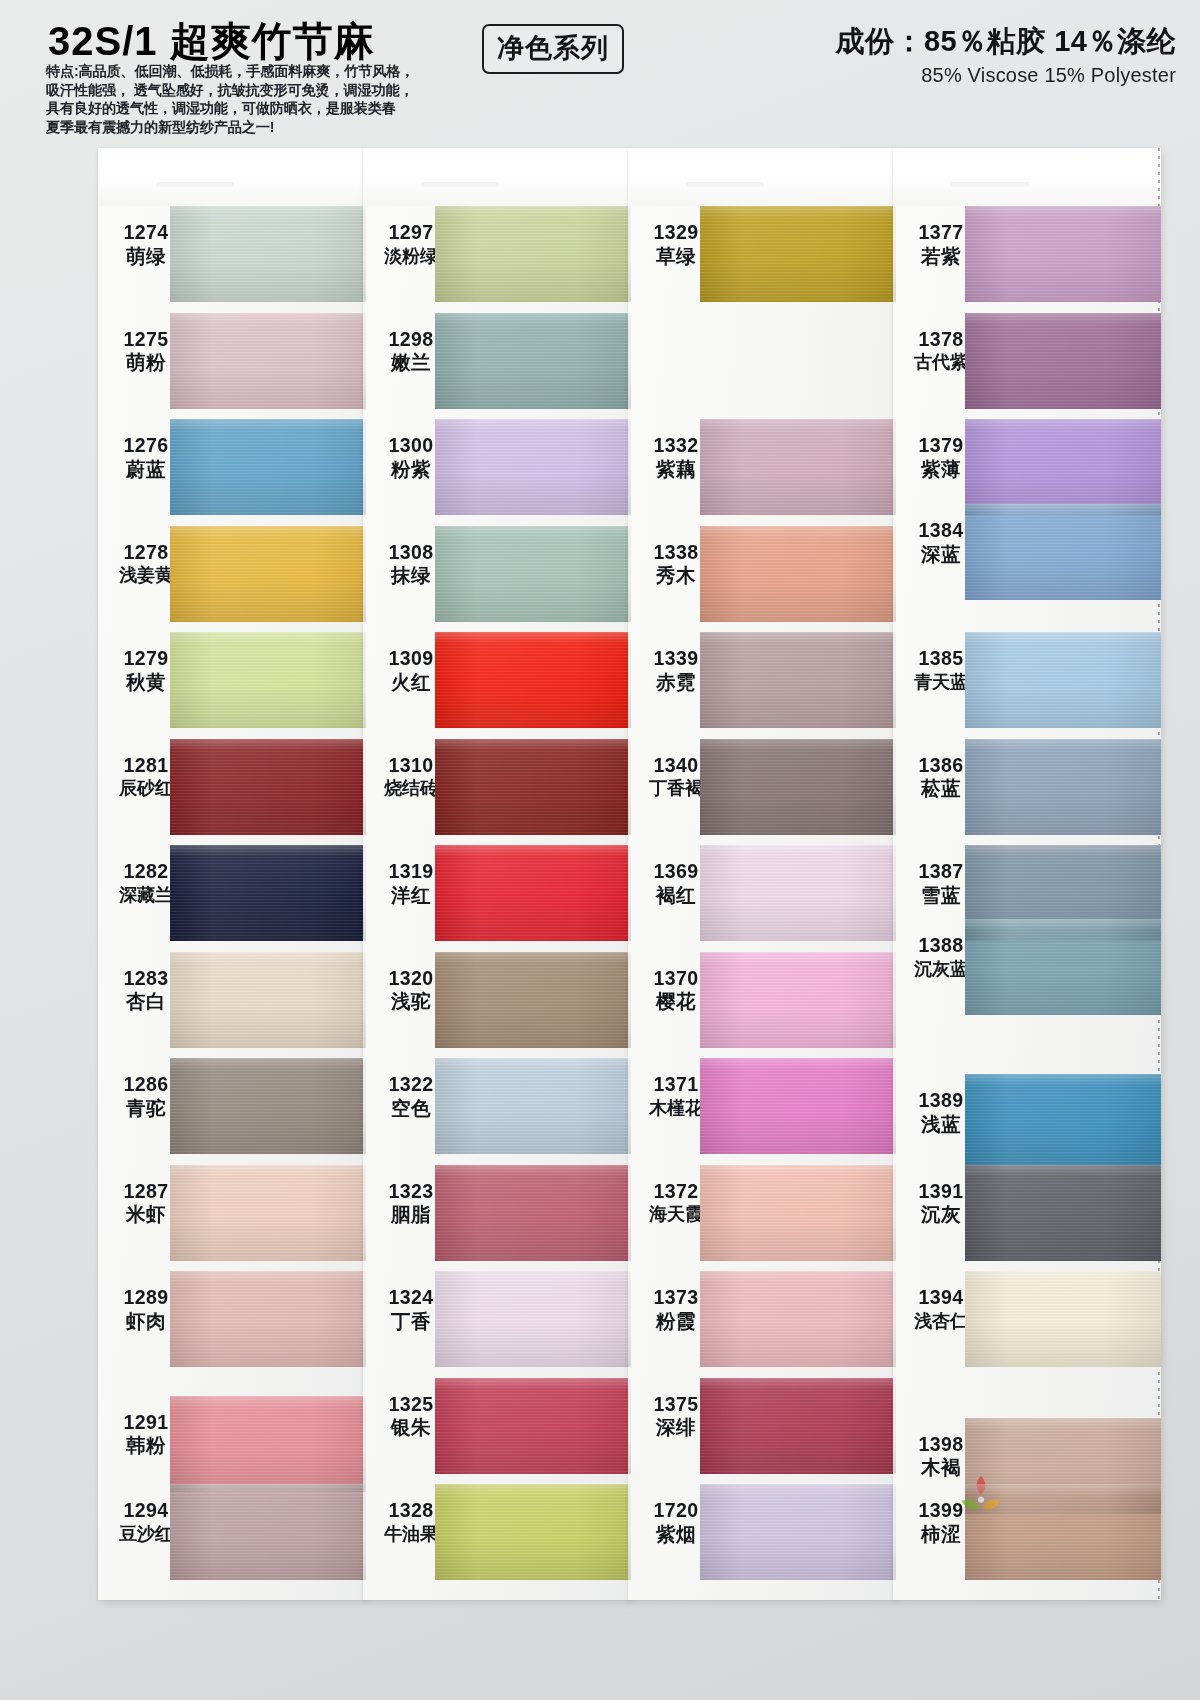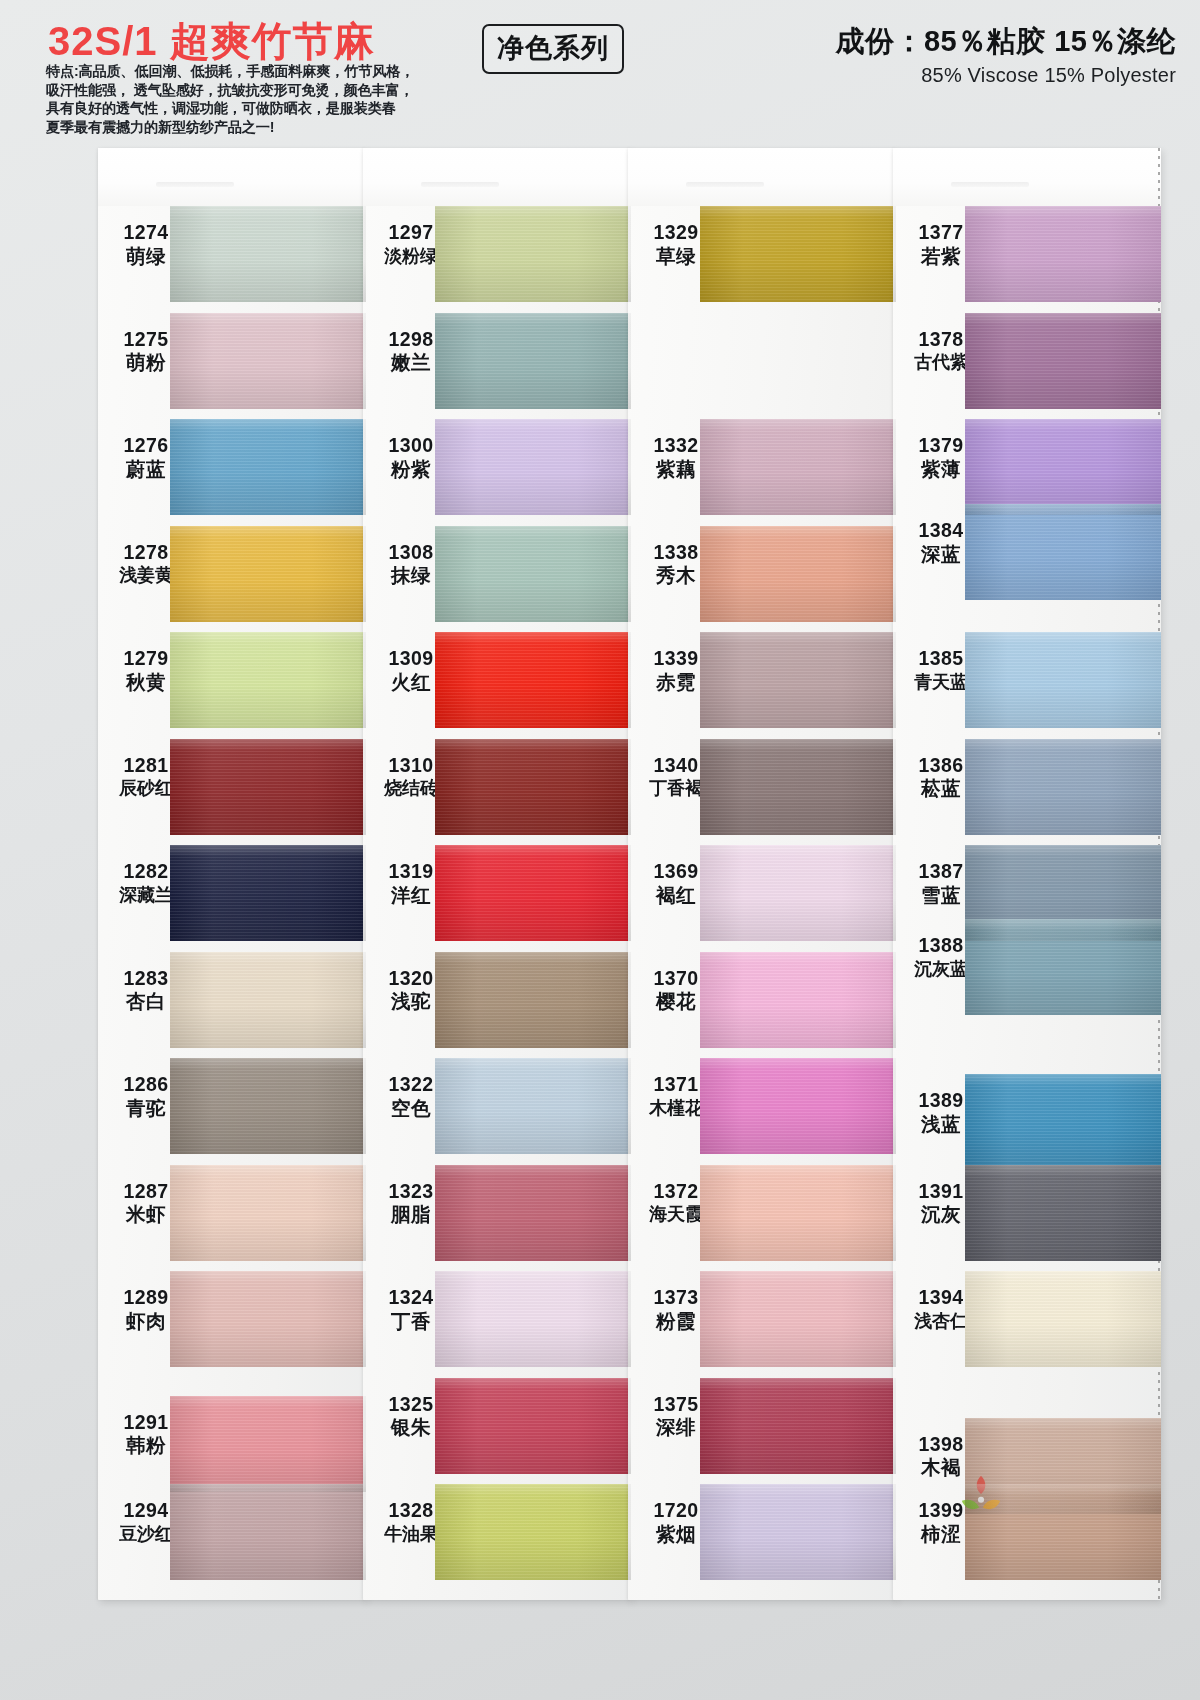--- a/index.html
+++ b/index.html
@@ -7,21 +7,21 @@
   body{
     width:1200px;height:1700px;
     background:linear-gradient(160deg,#e9ebeb 0%,#e3e5e6 35%,#dcdedf 70%,#d4d6d7 100%);
     font-family:"Liberation Sans","DejaVu Sans",sans-serif;
     overflow:hidden;position:relative;
   }
   
   .header{position:absolute;left:0;top:0;width:1200px;height:145px;}
   .hd-title{
     position:absolute;left:48px;top:14px;
-    font-size:40px;font-weight:700;color:#ef4444;letter-spacing:1px;
+    font-size:40px;font-weight:700;color:#000000;letter-spacing:1px;
     white-space:nowrap;
   }
   .hd-desc{
     position:absolute;left:46px;top:62px;width:420px;
     font-size:14.2px;line-height:18.5px;color:#20242a;font-weight:600;
     letter-spacing:-0.2px;
   }
   .hd-desc div{white-space:nowrap;}
   .hd-series{
     position:absolute;left:482px;top:24px;
@@ -103,29 +103,29 @@
   }
 </style>
 </head>
 <body>
 
 <div class="header">
   <div class="hd-title">32S/1 超爽竹节麻</div>
 
   <div class="hd-desc">
     <div>特点:高品质、低回潮、低损耗，手感面料麻爽，竹节风格，</div>
-    <div>吸汗性能强， 透气坠感好，抗皱抗变形可免烫，颜色丰富，</div>
+    <div>吸汗性能强， 透气坠感好，抗皱抗变形可免烫，调湿功能，</div>
     <div>具有良好的透气性，调湿功能，可做防晒衣，是服装类春</div>
     <div>夏季最有震撼力的新型纺纱产品之一!</div>
   </div>
 
   <div class="hd-series">净色系列</div>
 
   <div class="hd-comp">
-    <div class="hd-comp-cn">成份：85％粘胶 15％涤纶</div>
+    <div class="hd-comp-cn">成份：85％粘胶 14％涤纶</div>
     <div class="hd-comp-en">85% Viscose 15% Polyester</div>
   </div>
 </div>
 
 <div class="board" id="board">
     <div class="col" style="left: 98px;">
       <div class="card"></div>
       <div class="topfold"></div>
       <div class="topline"></div>
       <div class="perf"></div>

